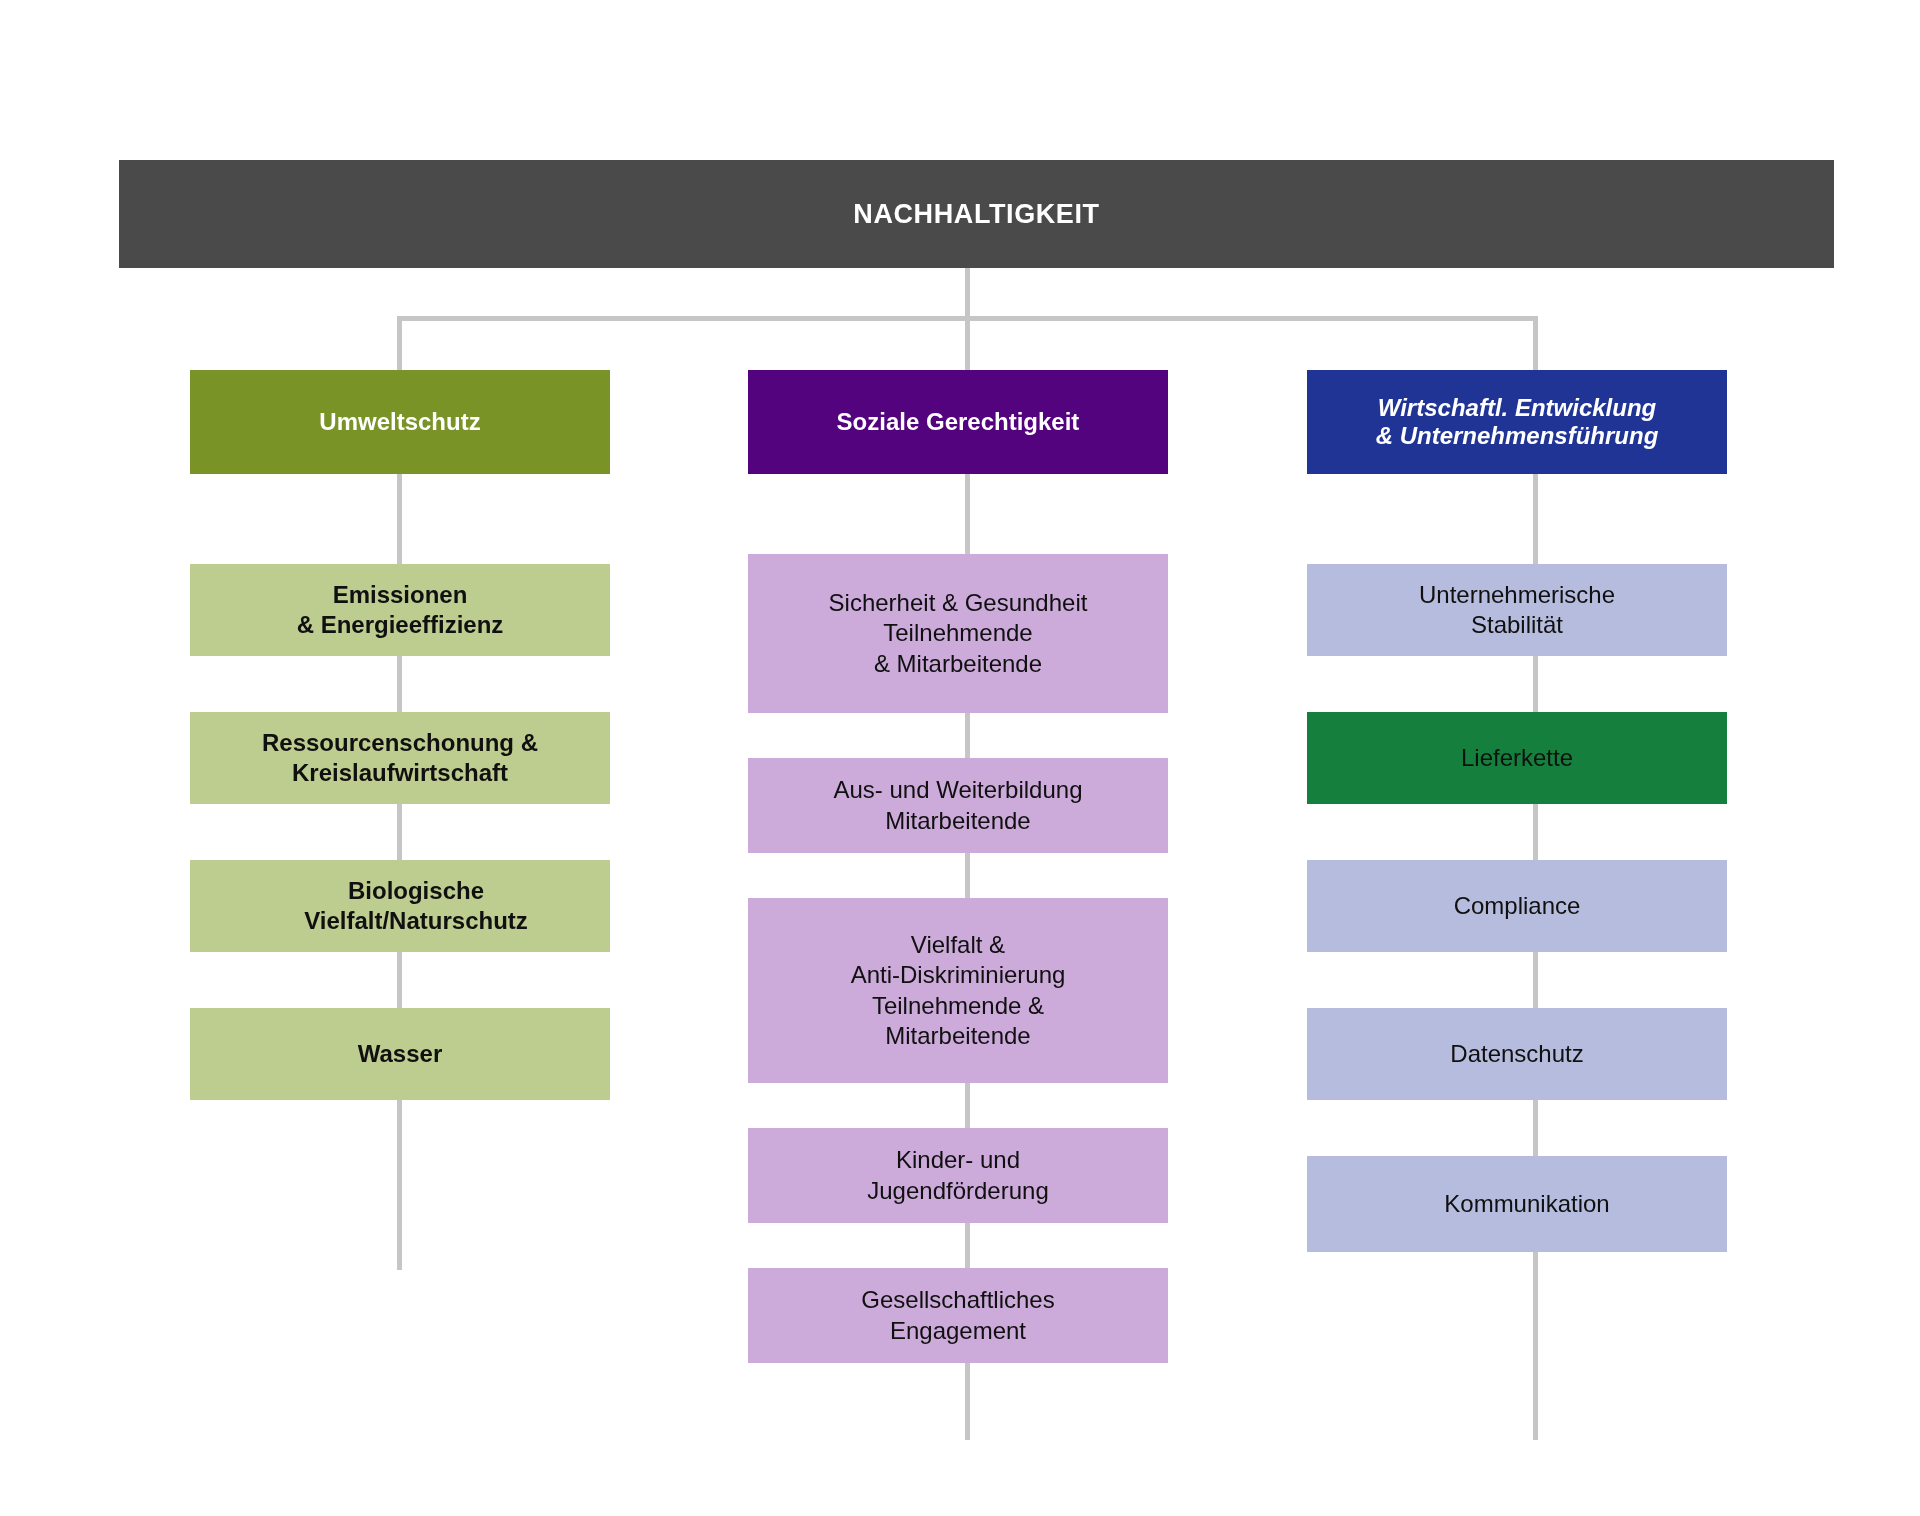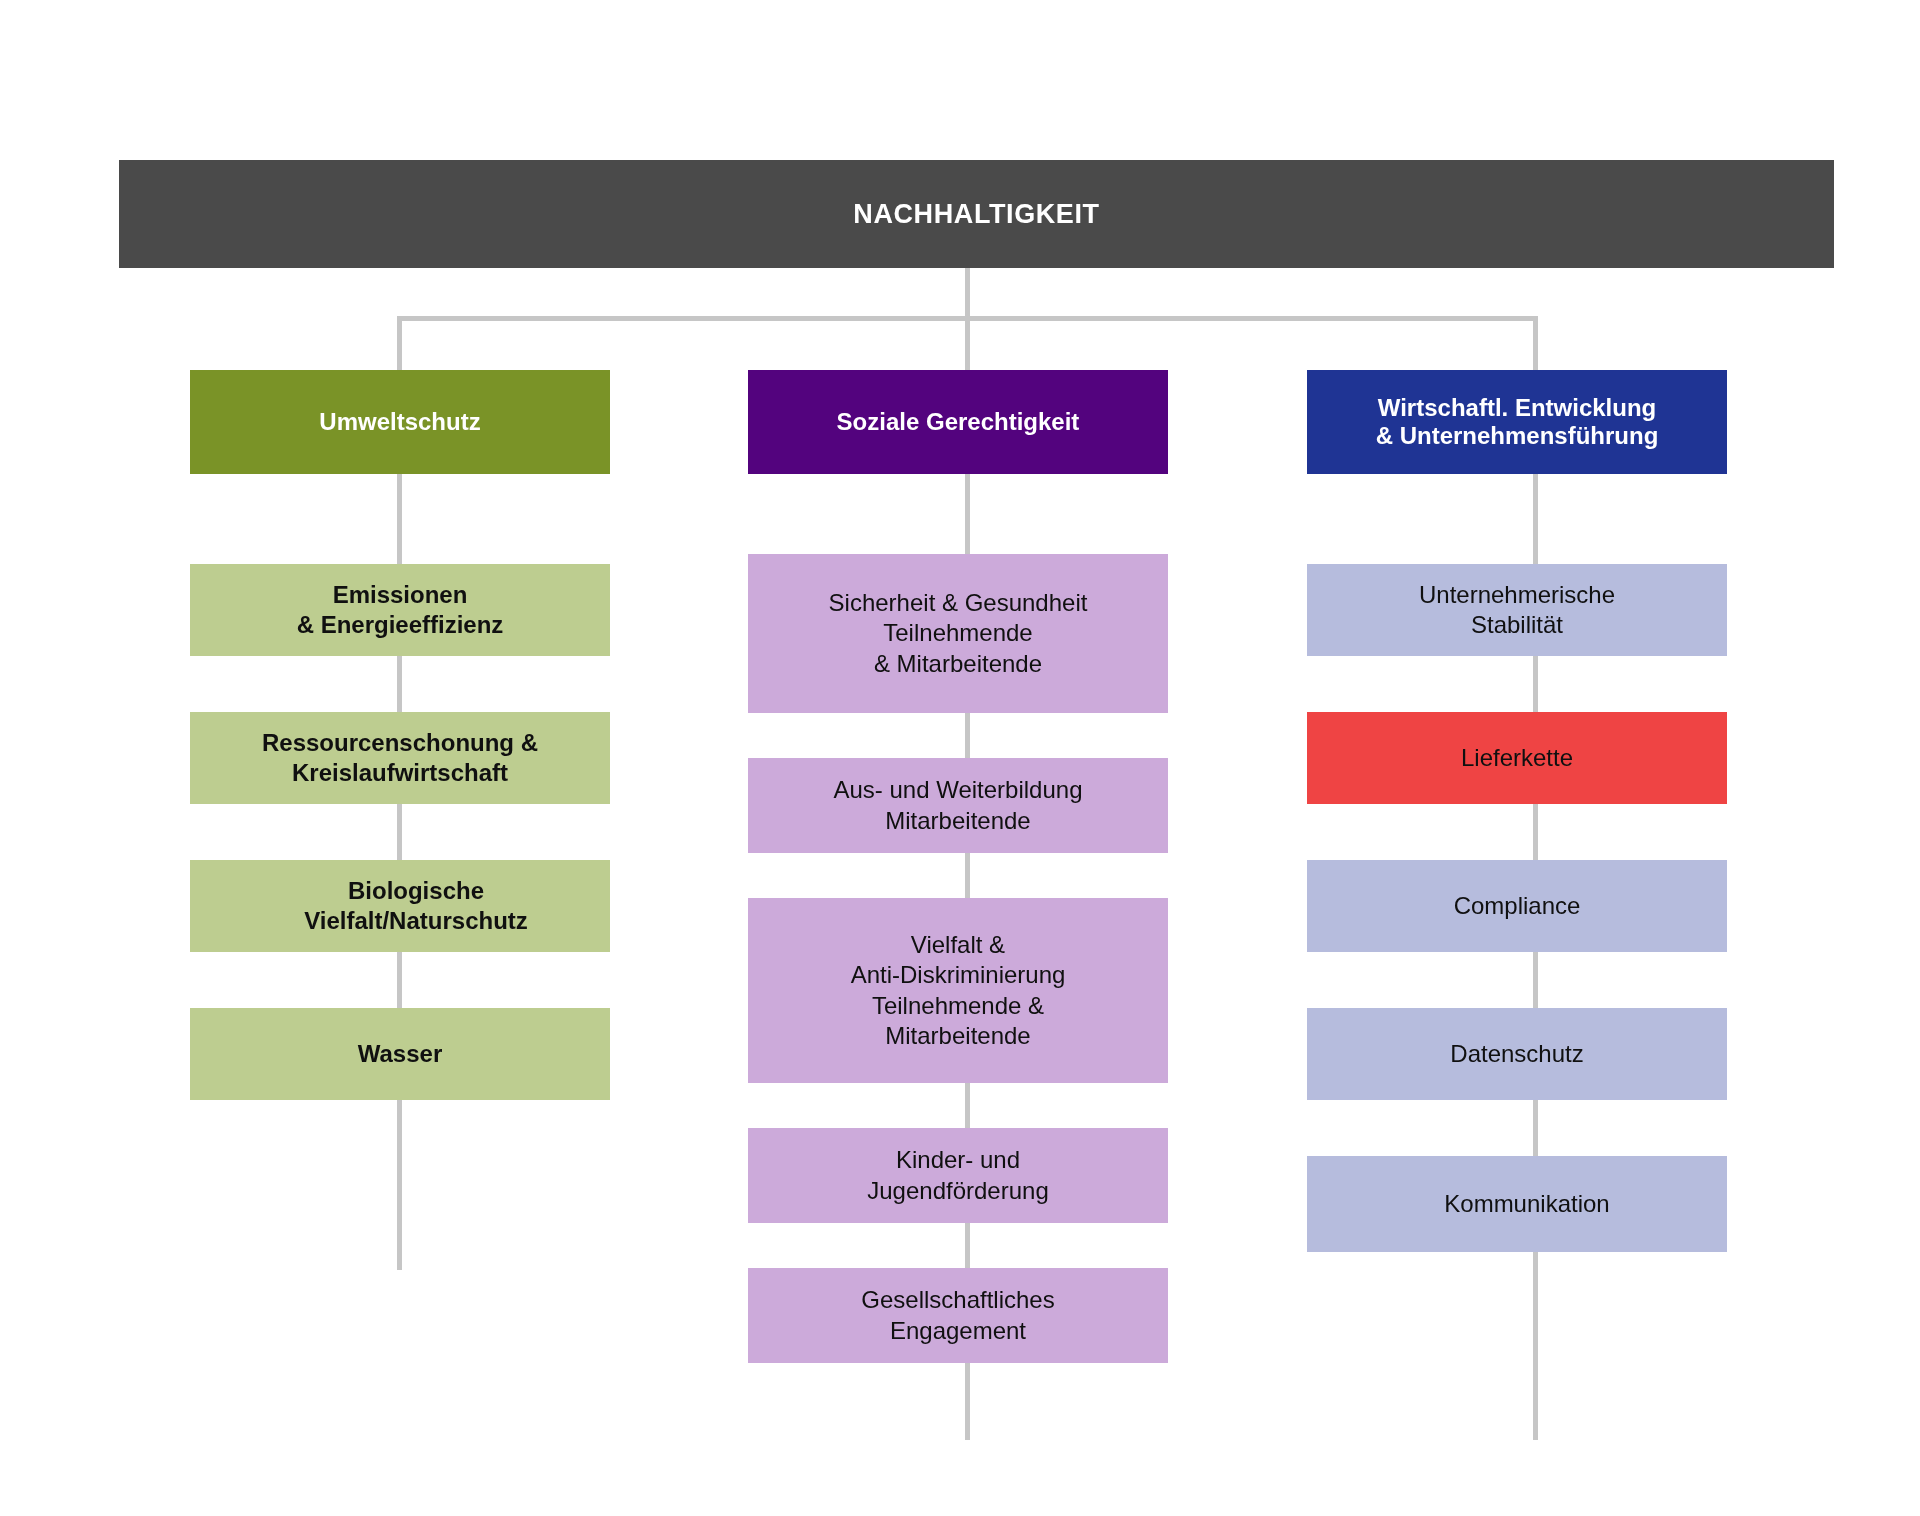--- a/index.html
+++ b/index.html
@@ -73,21 +73,21 @@
     z-index: 2;
   }
   .cat-box .cat-label {
     color: #ffffff;
     font-weight: bold;
     font-size: 24px;
     line-height: 1.18;
   }
   .cat-env { background: #7a9327; height: 104px; }
   .cat-soc { background: #53037e; height: 104px; }
-  .cat-gov { background: #1f3494; height: 104px; }
+  .cat-gov { background: #1f3494; height: 104px; font-style: italic; }
 
   .item-box {
     position: relative;
     width: 420px;
     display: flex;
     align-items: center;
     justify-content: center;
     text-align: center;
     box-sizing: border-box;
     padding: 8px 12px;
@@ -182,21 +182,21 @@
     <div class="cat-box cat-gov" style="background: rgb(31, 52, 148);">
       <span class="cat-label">Wirtschaftl. Entwicklung<br>&amp; Unternehmensführung</span>
     </div>
     <div class="spacer" style="height:90px;"></div>
 
     <div class="item-box it-gov" style="height: 92px; background: rgb(182, 188, 221);">
       <span>Unternehmerische<br>Stabilität</span>
     </div>
     <div class="spacer" style="height:56px;"></div>
 
-    <div class="item-box it-gov" style="height: 92px; background: #ef4444;">
+    <div class="item-box it-gov" style="height: 92px; background: #15803d;">
       <span>Lieferkette</span>
     </div>
     <div class="spacer" style="height:56px;"></div>
 
     <div class="item-box it-gov" style="height: 92px; background: rgb(182, 188, 221);">
       <span>Compliance</span>
     </div>
     <div class="spacer" style="height:56px;"></div>
 
     <div class="item-box it-gov" style="height: 92px; background: rgb(182, 188, 221);">

